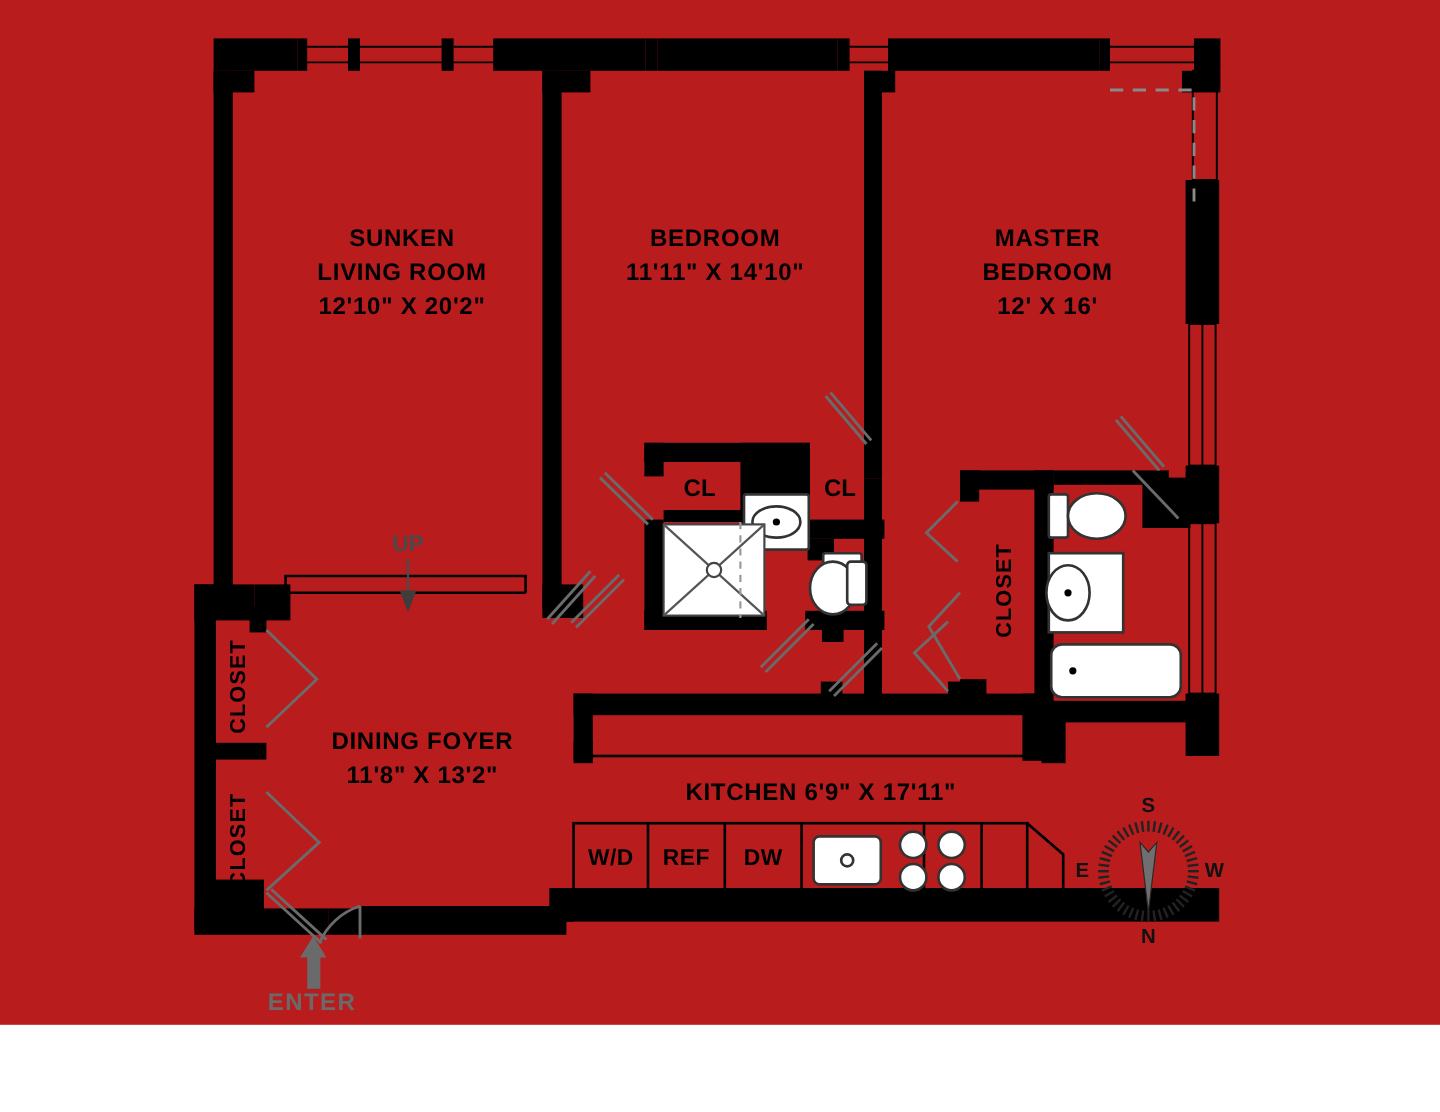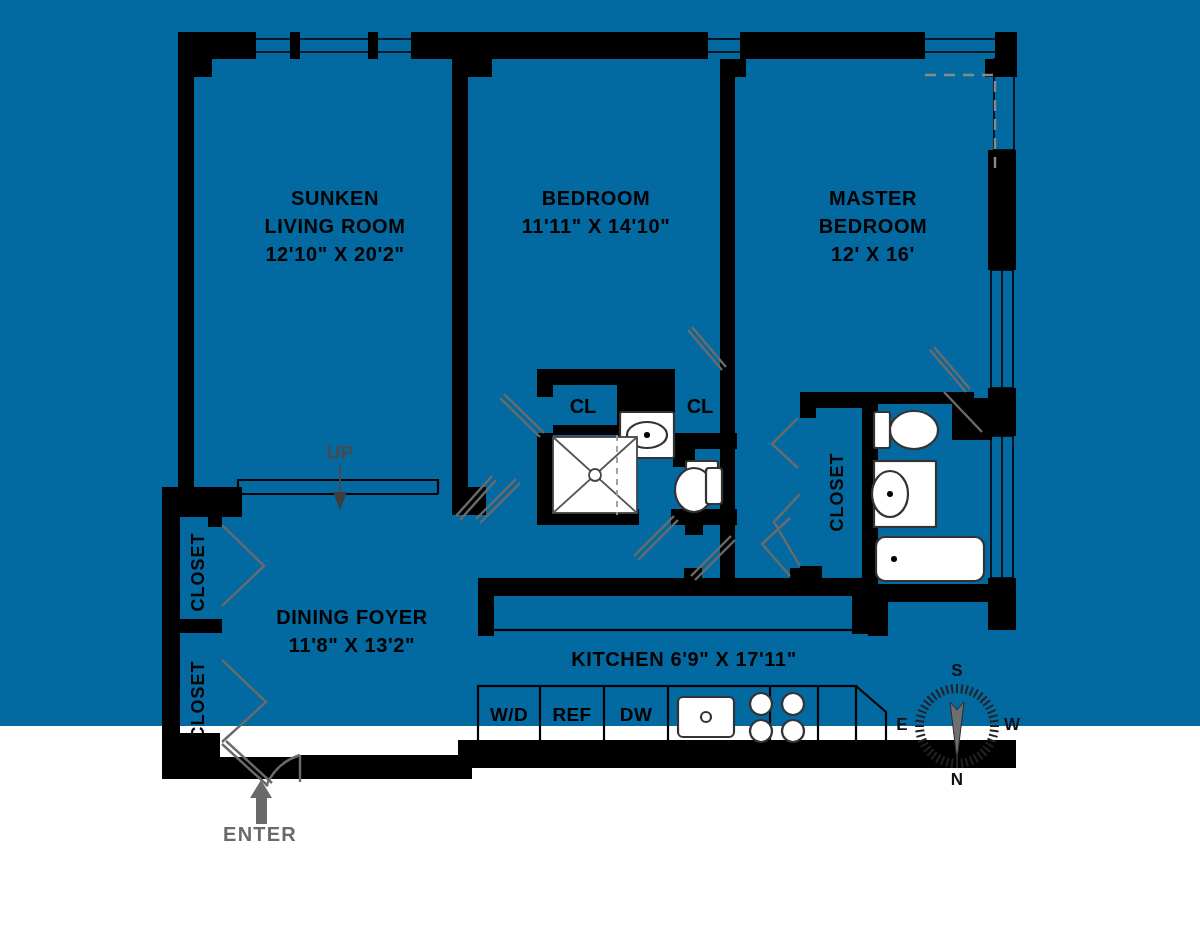--- a/index.html
+++ b/index.html
@@ -9,22 +9,22 @@
   }
   body {
     width: 1200px;
     height: 927px;
     font-family: "Liberation Sans", sans-serif;
     overflow: hidden;
   }
   #floorplan-stage {
     position: relative;
     width: 1200px;
-    height: 726px;
-    background: #0369a1;
+    height: 854px;
+    background: #b91c1c;
   }
   svg#plan {
     display: block;
     width: 1200px;
     height: 927px;
   }
   .wall      { fill: #000000; }
   .thin      { fill: none; stroke: #000000; stroke-width: 2.2; }
   .thinner   { fill: none; stroke: #000000; stroke-width: 1.6; }
   .fixture   { fill: #ffffff; stroke: #333333; stroke-width: 2.2; }

